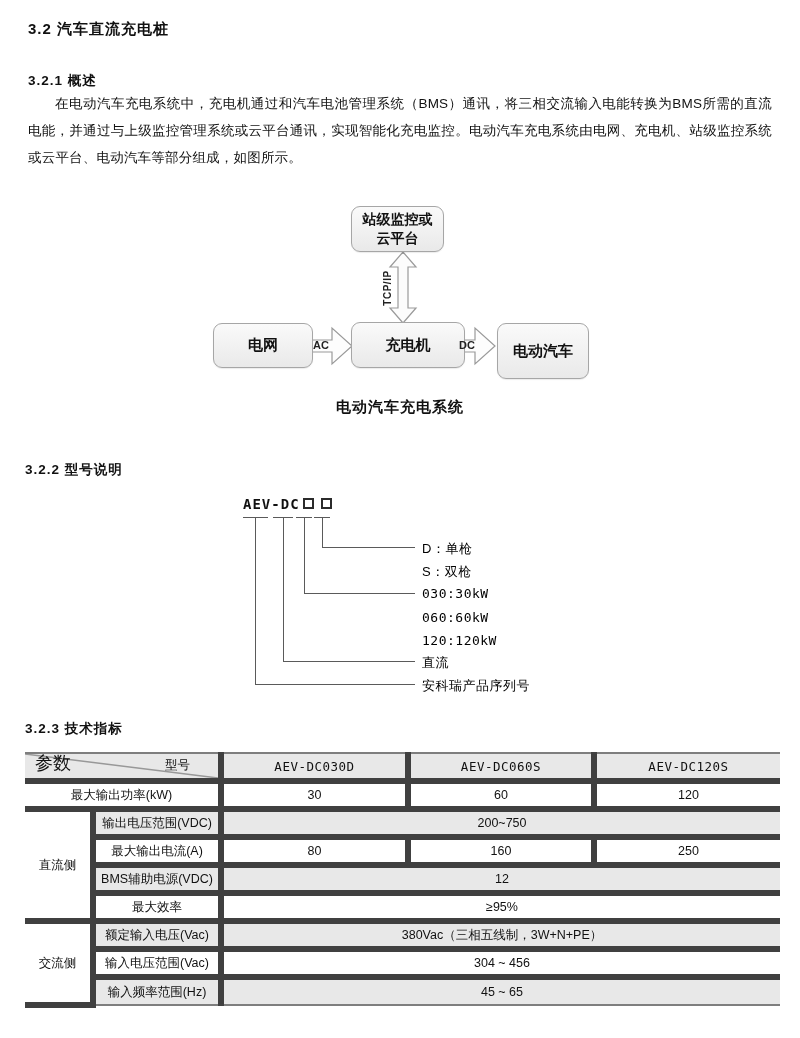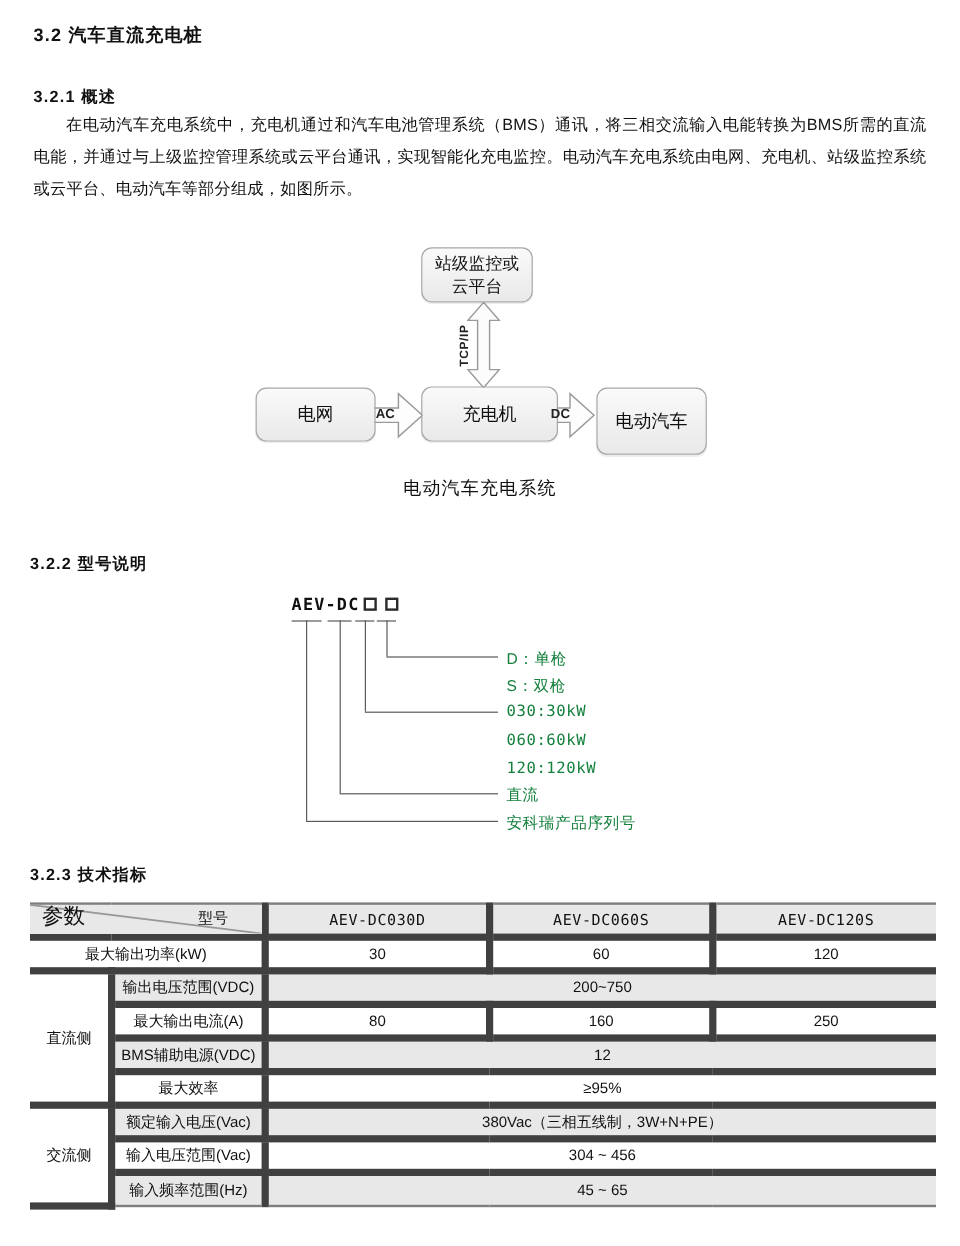--- a/index.html
+++ b/index.html
@@ -14,45 +14,45 @@
   .body-par{
     left:28px;top:90px;width:744px;font-size:13.5px;line-height:27px;
     text-align:justify;text-indent:2em;letter-spacing:0.2px;
   }
   
   .flowchart{left:0;top:195px;width:800px;height:235px;}
   .fc-box{
     position:absolute;box-sizing:border-box;border:1px solid #a6a6a6;border-radius:9px;
     background:linear-gradient(180deg,#fafafa 0%,#e9e9e9 100%);
     display:flex;align-items:center;justify-content:center;
-    font-weight:normal;font-size:15px;color:#111;text-align:center;
+    font-weight:bold;font-size:15px;color:#111;text-align:center;
     box-shadow:0 1px 1px rgba(0,0,0,0.08);
   }
   .fc-cloud{left:351px;top:11px;width:93px;height:46px;font-size:14px;flex-direction:column;line-height:19px;}
   .fc-grid{left:213px;top:128px;width:100px;height:45px;}
   .fc-charger{left:351px;top:127px;width:114px;height:46px;}
   .fc-ev{left:497px;top:128px;width:92px;height:56px;}
   .fc-arrow-label{position:absolute;font-size:11px;font-weight:bold;color:#222;text-align:center;width:30px;}
   .fc-tcpip{
     position:absolute;left:363px;top:86px;width:52px;height:14px;text-align:center;
     font-size:10px;font-weight:bold;color:#222;transform:rotate(-90deg);transform-origin:center;
     letter-spacing:0.5px;
   }
-  .fc-caption{position:absolute;left:0;top:203px;width:800px;text-align:center;font-size:15px;font-weight:normal;letter-spacing:1px;}
+  .fc-caption{position:absolute;left:0;top:203px;width:800px;text-align:center;font-size:15px;font-weight:bold;letter-spacing:1px;}
   
   .modeldiag{left:0;top:490px;width:800px;height:225px;}
   .model-code{
     position:absolute;left:243px;top:6px;font-family:"DejaVu Sans Mono","Liberation Mono",monospace;
     font-size:14px;font-weight:bold;letter-spacing:1px;color:#111;
   }
   .model-box{position:absolute;top:8px;width:11px;height:11px;border:2px solid #2b2b2b;background:#fff;box-sizing:border-box;}
   .ln{position:absolute;background:#5a5a5a;}
   .ln-h{height:1px;}
   .ln-v{width:1px;}
-  .model-label{position:absolute;left:422px;height:15px;font-size:13px;color:#15803d;white-space:nowrap;letter-spacing:0.5px;}
+  .model-label{position:absolute;left:422px;height:15px;font-size:13px;color:#000000;white-space:nowrap;letter-spacing:0.5px;}
   .mono{font-family:"DejaVu Sans Mono","Liberation Mono",monospace;}
   
   .spec-table{position:absolute;left:25px;top:752px;border-collapse:collapse;table-layout:fixed;width:755px;font-size:12.5px;color:#111;}
   .spec-table td{border:6px solid #404040;height:28px;text-align:center;padding:0 4px;box-sizing:border-box;}
   .spec-table td.no-l{border-left:none;}
   .spec-table td.no-r{border-right:none;}
   .spec-table tr.thick-top td{border-top:2px solid #7e7e7e;}
   .spec-table tr.thick-bottom td{border-bottom:2px solid #7e7e7e;}
   .bg-g{background:#e8e8e8;}
   .corner-cell{position:relative;height:40px;padding:0!important;}

